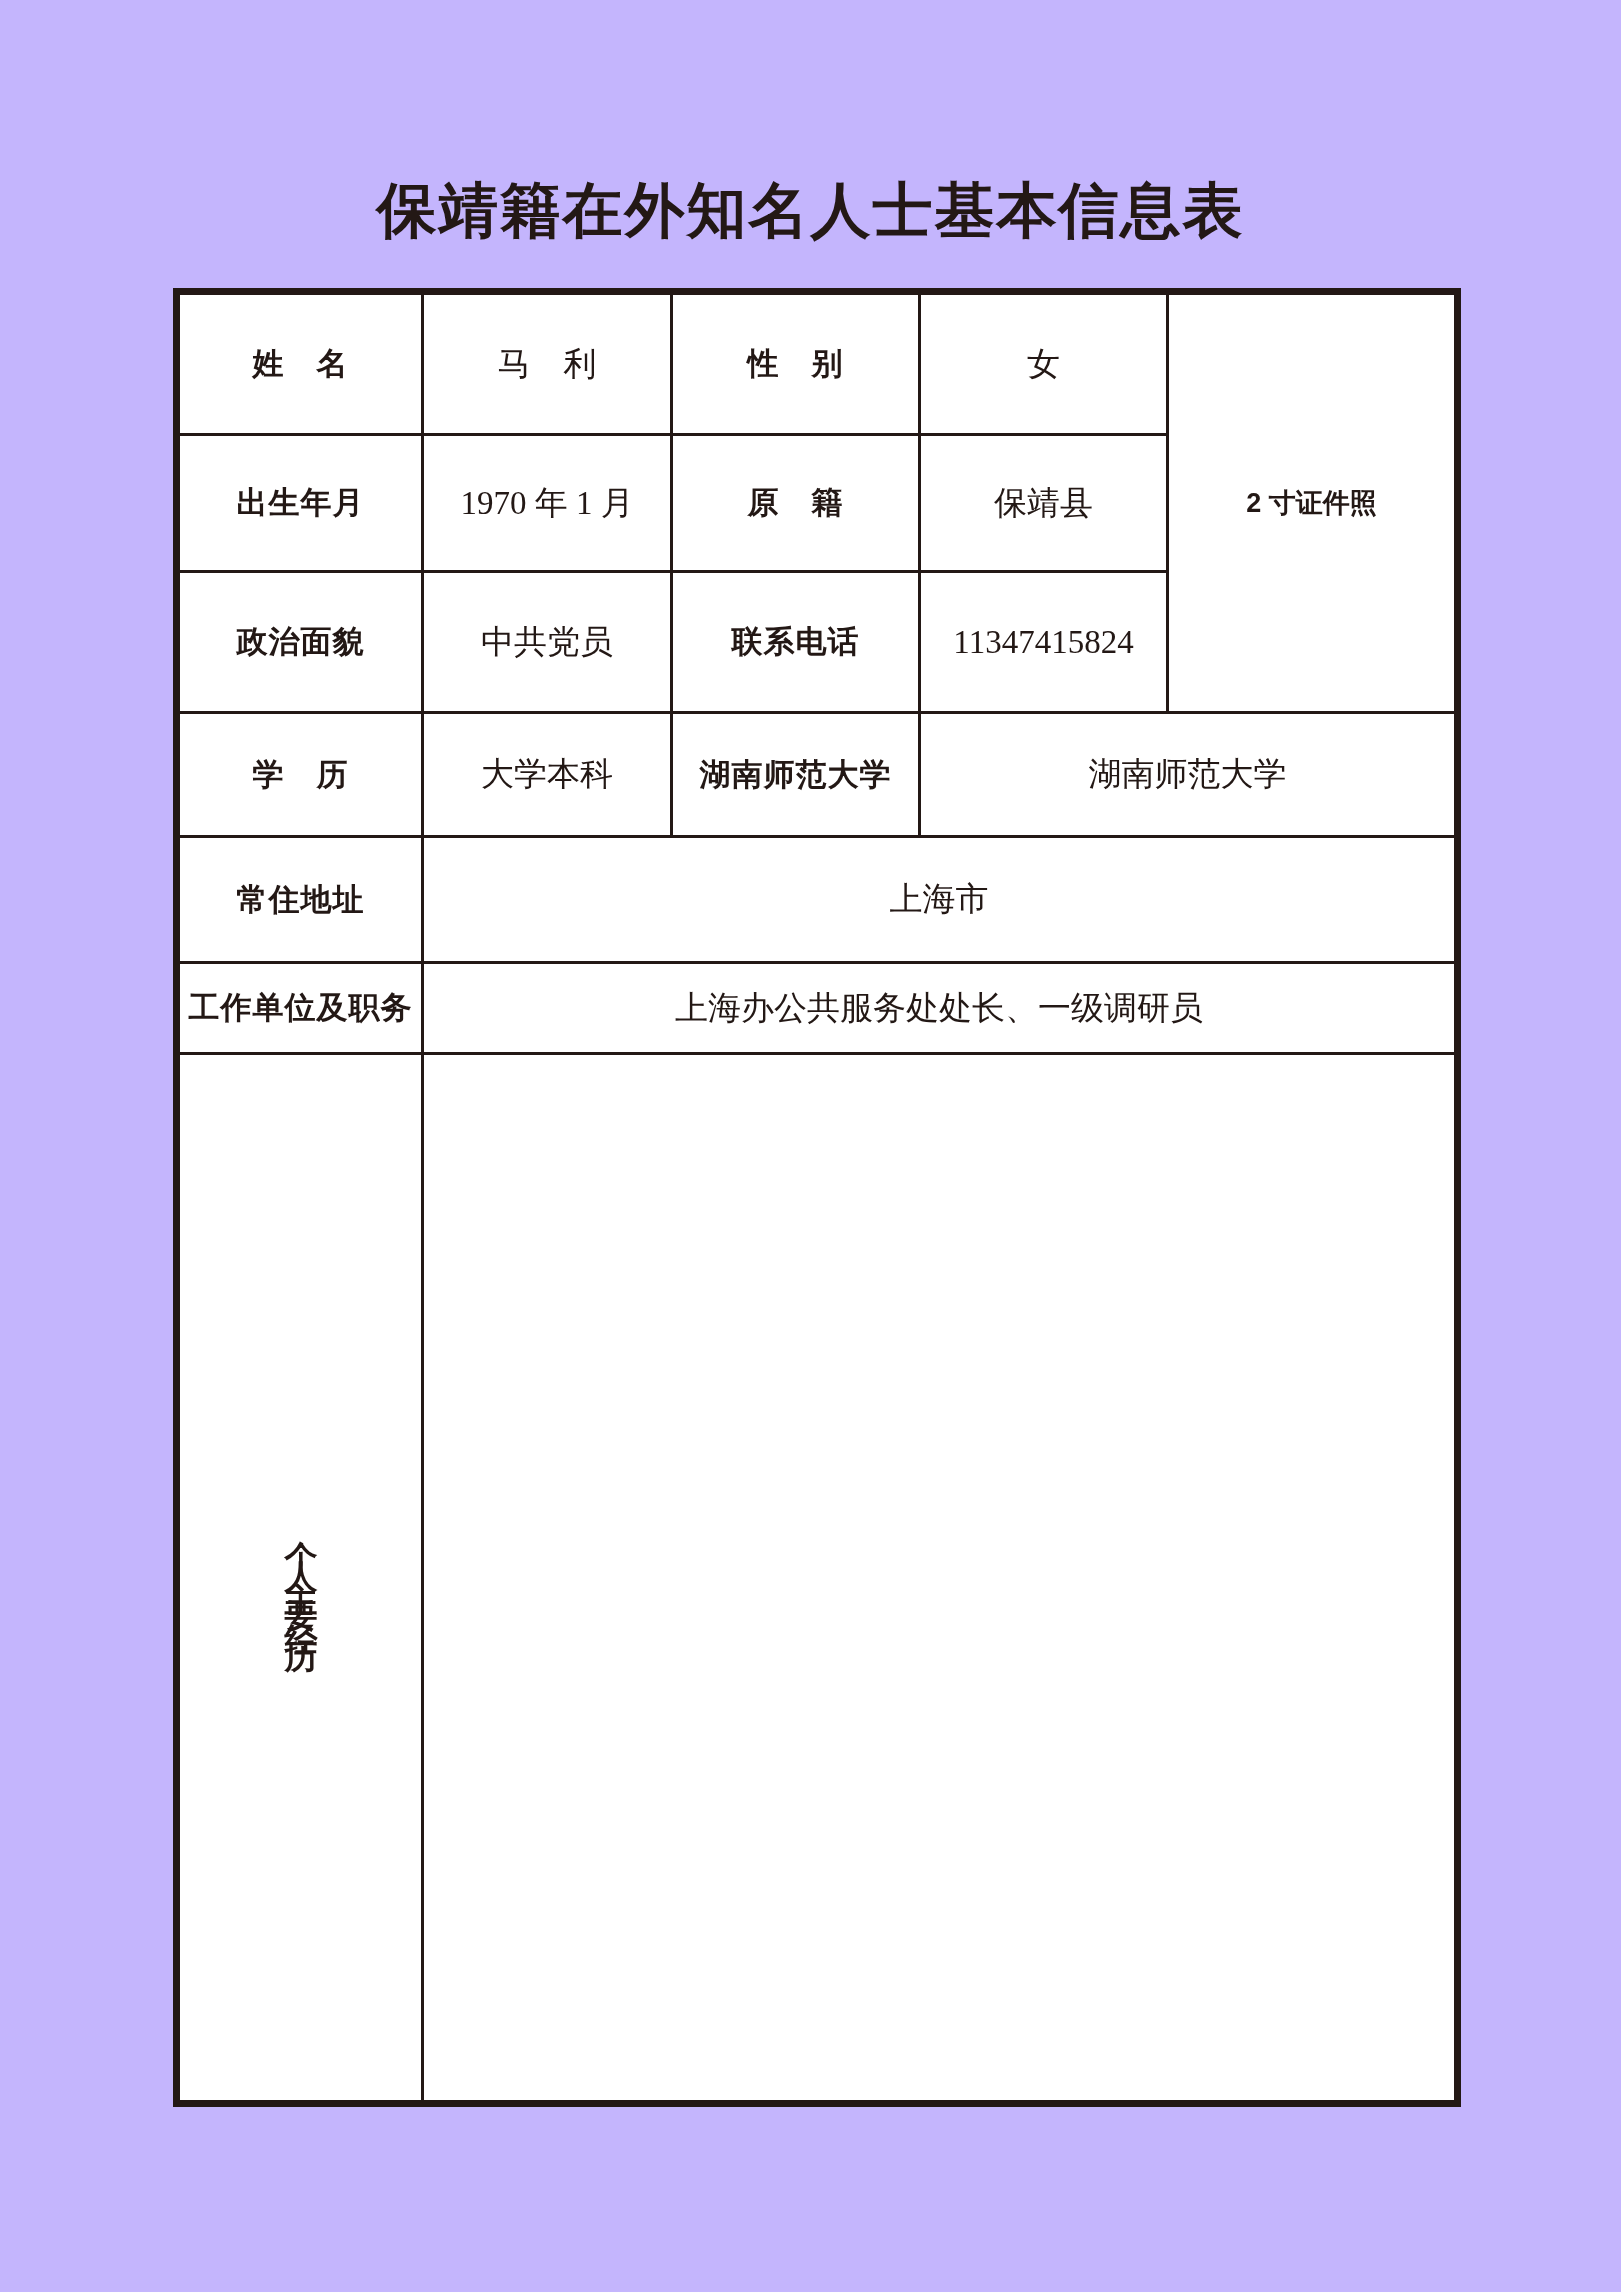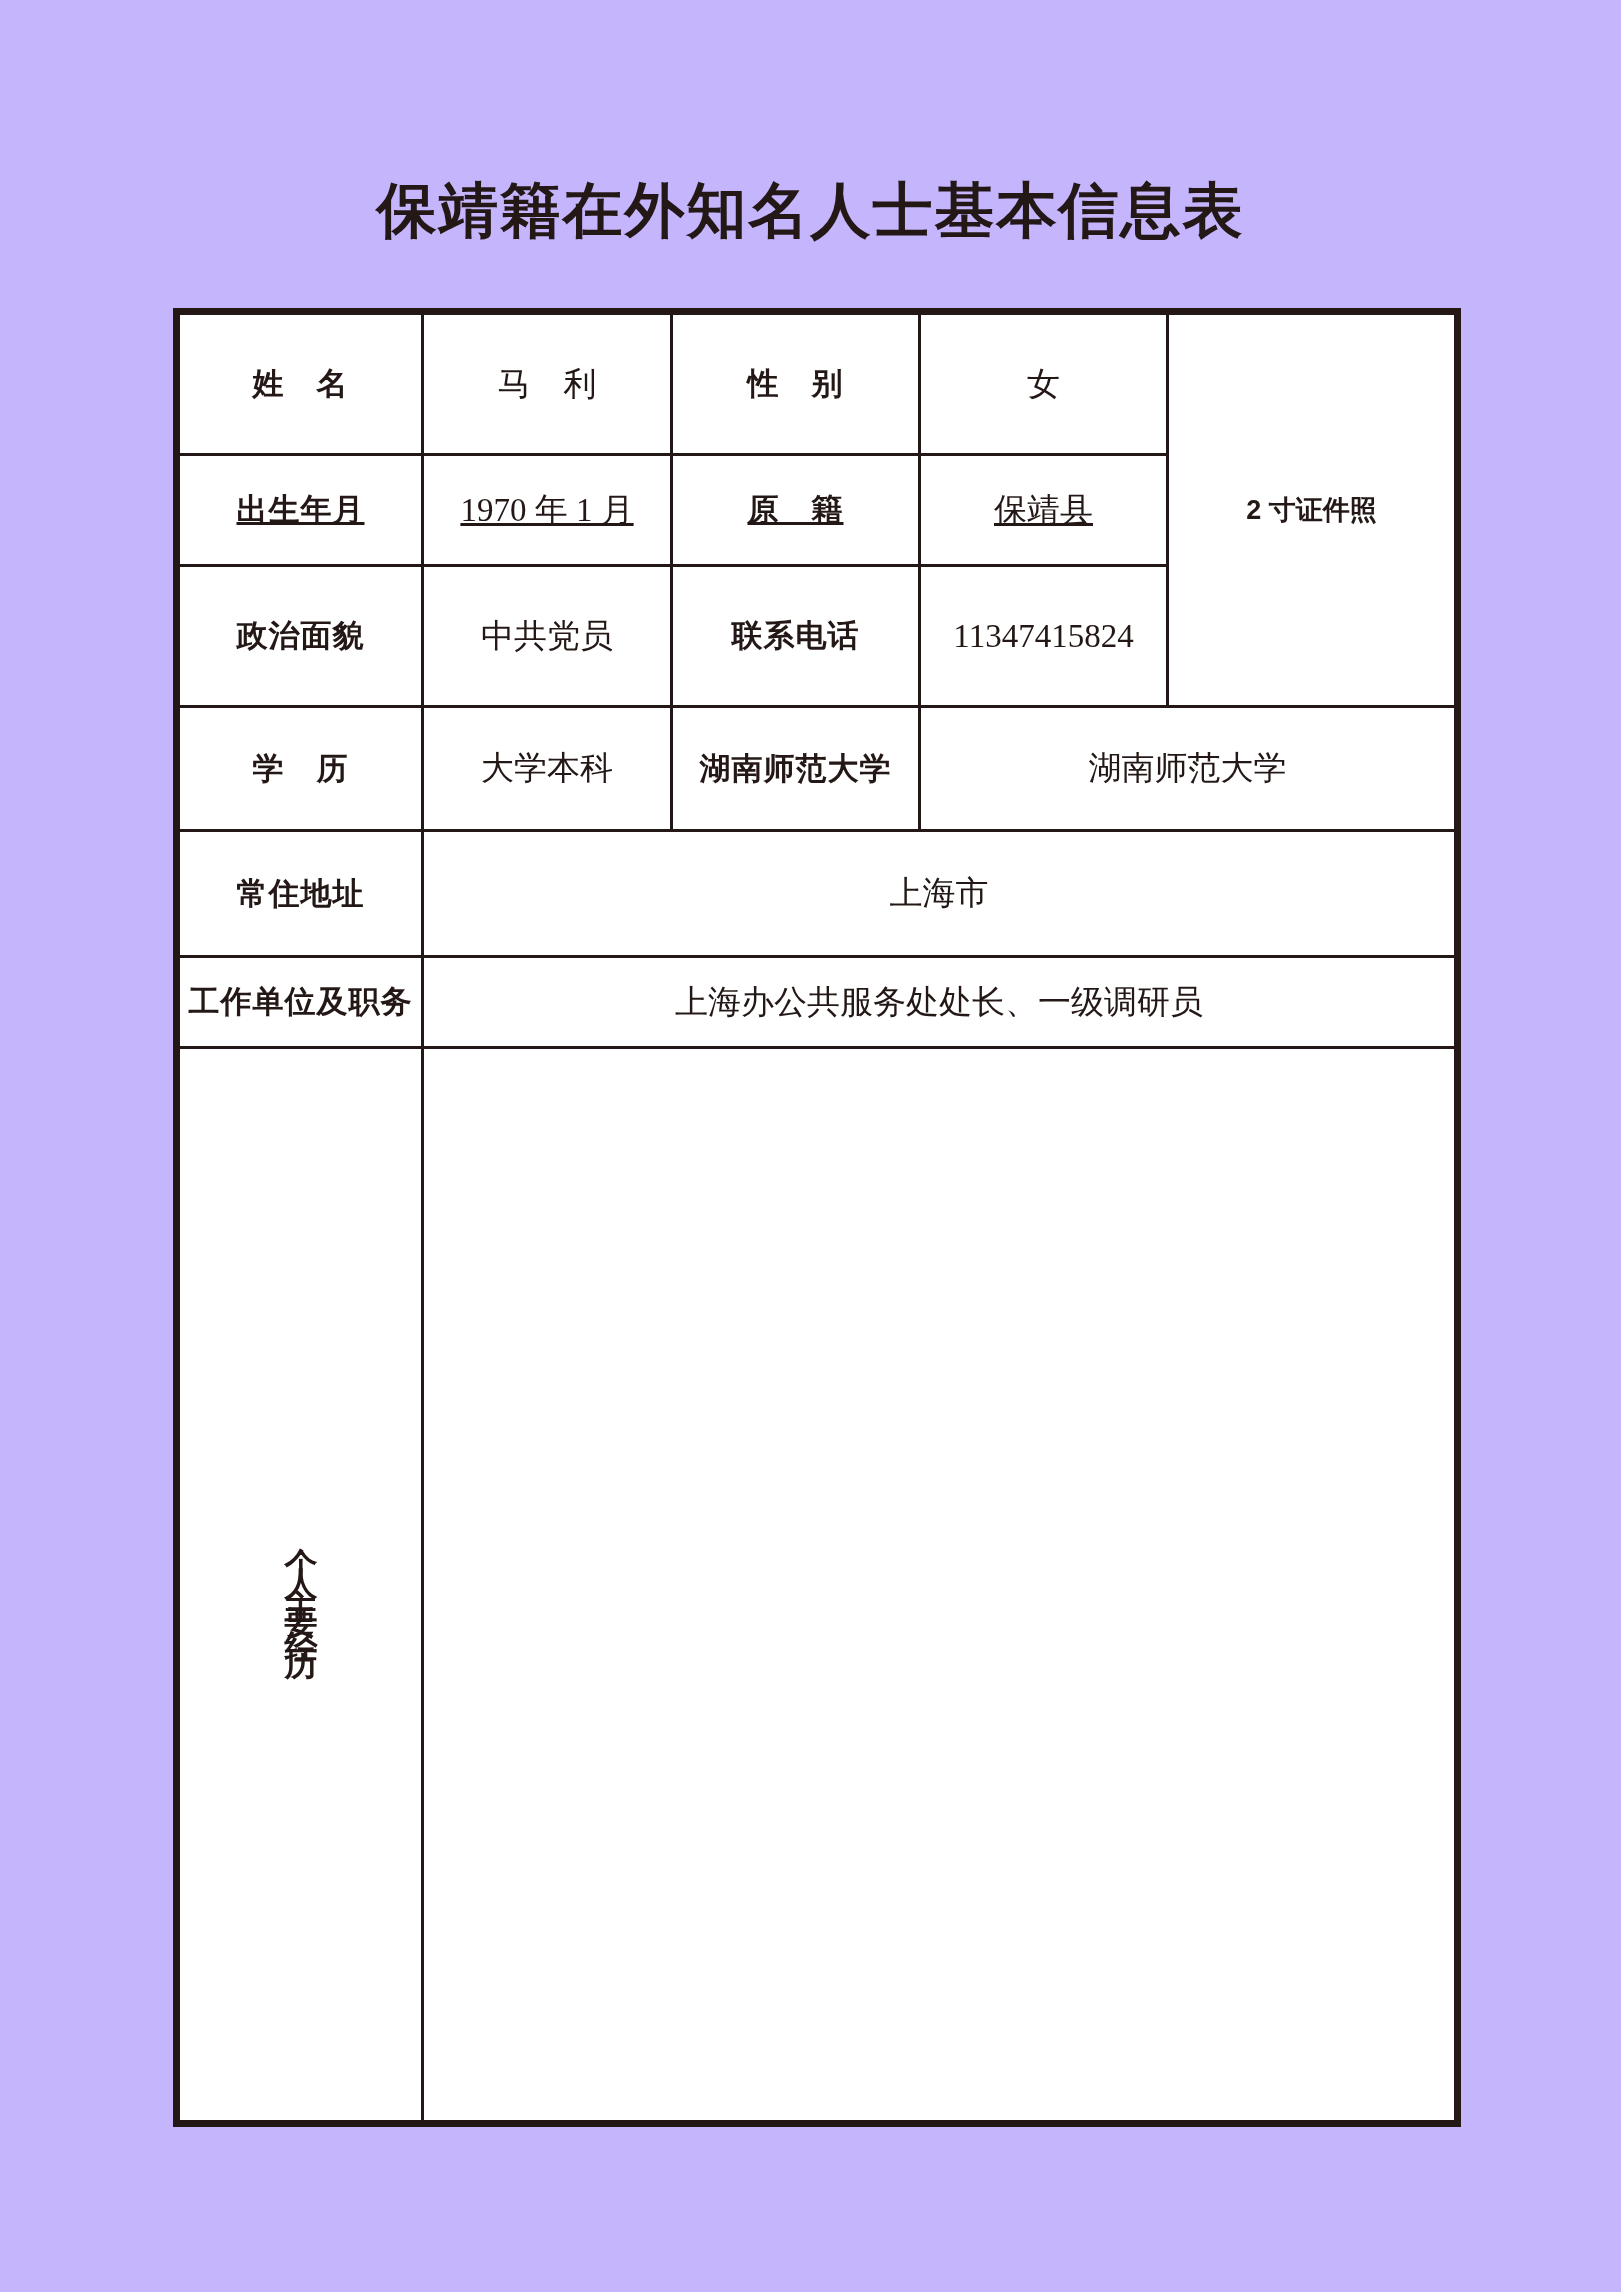--- a/index.html
+++ b/index.html
@@ -25,21 +25,21 @@
     font-weight: bold;
     font-size: 60px;
     line-height: 1.1;
     letter-spacing: 2px;
     color: #231815;
     white-space: nowrap;
   }
   table.form {
     position: absolute;
     left: 173px;
-    top: 308px;
+    top: 288px;
     width: 1281px;
     height: 1819px;
     border-collapse: collapse;
     table-layout: fixed;
     border: 7.8px solid #231815;
   }
   table.form td {
     border: 3.9px solid #231815;
     text-align: center;
     vertical-align: middle;
@@ -74,21 +74,21 @@
     text-orientation: upright;
     font-family: "Liberation Sans", sans-serif;
     font-weight: bold;
     font-size: 33px;
     letter-spacing: 20.6px;
     color: #231815;
     white-space: nowrap;
   }
   
   tr.r1 { height: 143px; }
-  tr.r2 { height: 111px; text-decoration: underline; }
+  tr.r2 { height: 137px; }
   tr.r3 { height: 141px; }
   tr.r4 { height: 124px; }
   tr.r5 { height: 126px; }
   tr.r6 { height: 91px; }
 </style>
 </head>
 <body>
 
 <div class="page">
 

